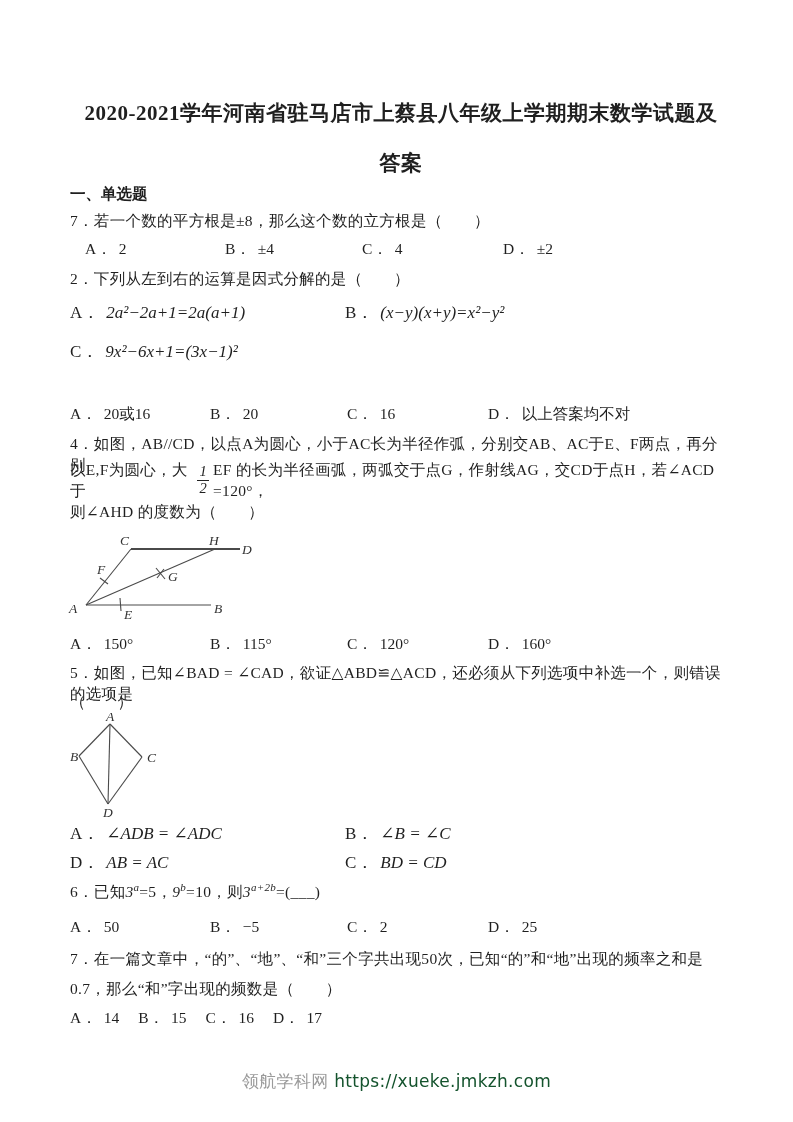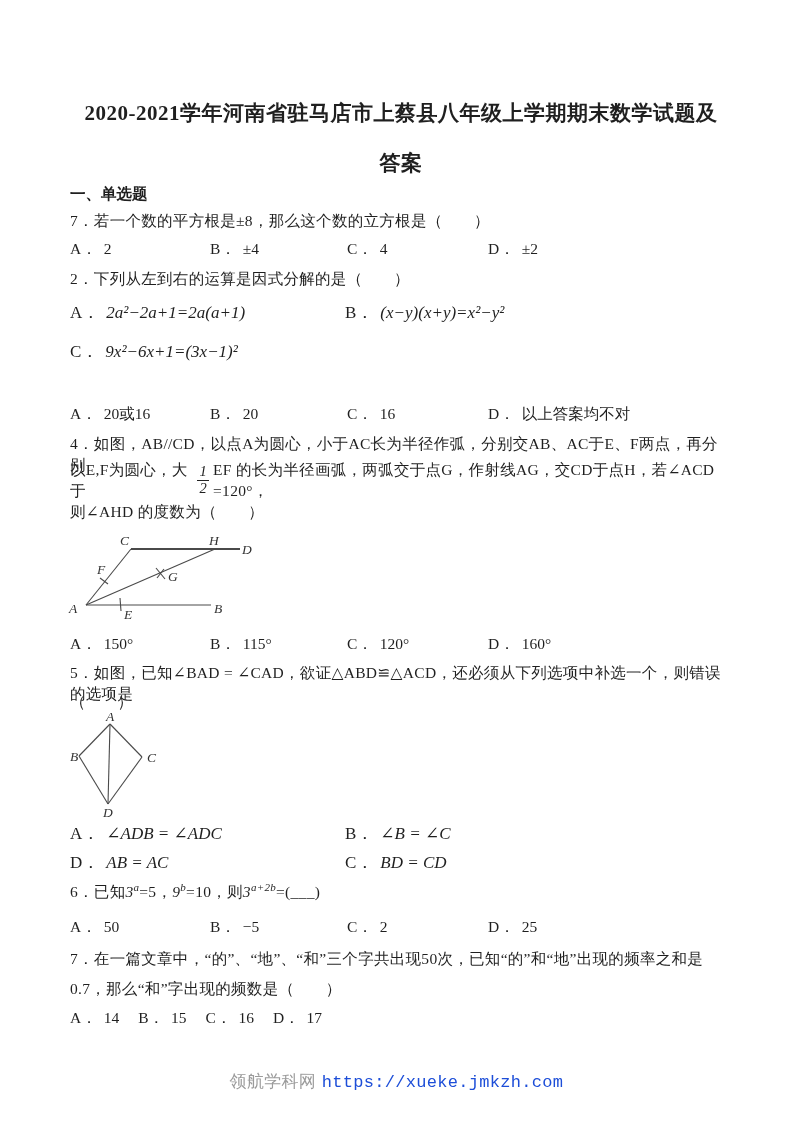--- a/index.html
+++ b/index.html
@@ -22,37 +22,37 @@
   .frac { display:inline-flex; flex-direction:column; align-items:center; line-height:1.05;
           font-size:14.5px; vertical-align:middle; margin:0 4px; font-style:italic; }
   .frac .den { border-top:1.2px solid #222; padding:0 2px; }
   sup { font-size:11px; font-style:italic; line-height:0; }
   .fig { display:block; }
   .fig line { stroke:#4a4a4a; stroke-width:1.1; }
   .fig line.thick { stroke:#4a4a4a; stroke-width:1.8; }
   .fig text { font-style:italic; font-size:13.5px; font-family:"Liberation Serif","DejaVu Serif",serif; fill:#333; }
   .footer { position:absolute; top:1070px; left:0; width:100%; text-align:center; color:#9b9b9b;
             font-size:17px; font-family:"DejaVu Sans","Liberation Sans",sans-serif; letter-spacing:0.3px; }
-  .footer .url { color:#1d4ed8; text-decoration:none;font-family:Liberation Mono, monospace; }
+  .footer .url { color:#14532d; text-decoration:none; }
 </style>
 </head>
 <body>
 
 <div class="page">
   <div class="content">
 
     <div class="abs title" style="top:88px;">
       <div>2020-2021学年河南省驻马店市上蔡县八年级上学期期末数学试题及</div>
       <div>答案</div>
     </div>
 
     <div class="abs heading" style="top:184px;">一、单选题</div>
 
     <div class="abs qline" style="top:210px;">7．若一个数的平方根是±8，那么这个数的立方根是（　　）</div>
-    <div class="abs opts4" style="top:239px;">
+    <div class="abs opts4" style="top:239px;margin-left:15px;">
       <span class="opt"><span class="k">A．</span><span>2</span></span>
       <span class="opt"><span class="k">B．</span><span>±4</span></span>
       <span class="opt"><span class="k">C．</span><span>4</span></span>
       <span class="opt"><span class="k">D．</span><span>±2</span></span>
     </div>
 
     <div class="abs qline" style="top:268px;">2．下列从左到右的运算是因式分解的是（　　）</div>
     <div class="abs opts2" style="top:301px;">
       <span class="opt"><span class="k">A．</span><span class="math">2a²−2a+1=2a(a+1)</span></span>
       <span class="opt"><span class="k">B．</span><span class="math">(x−y)(x+y)=x²−y²</span></span>

